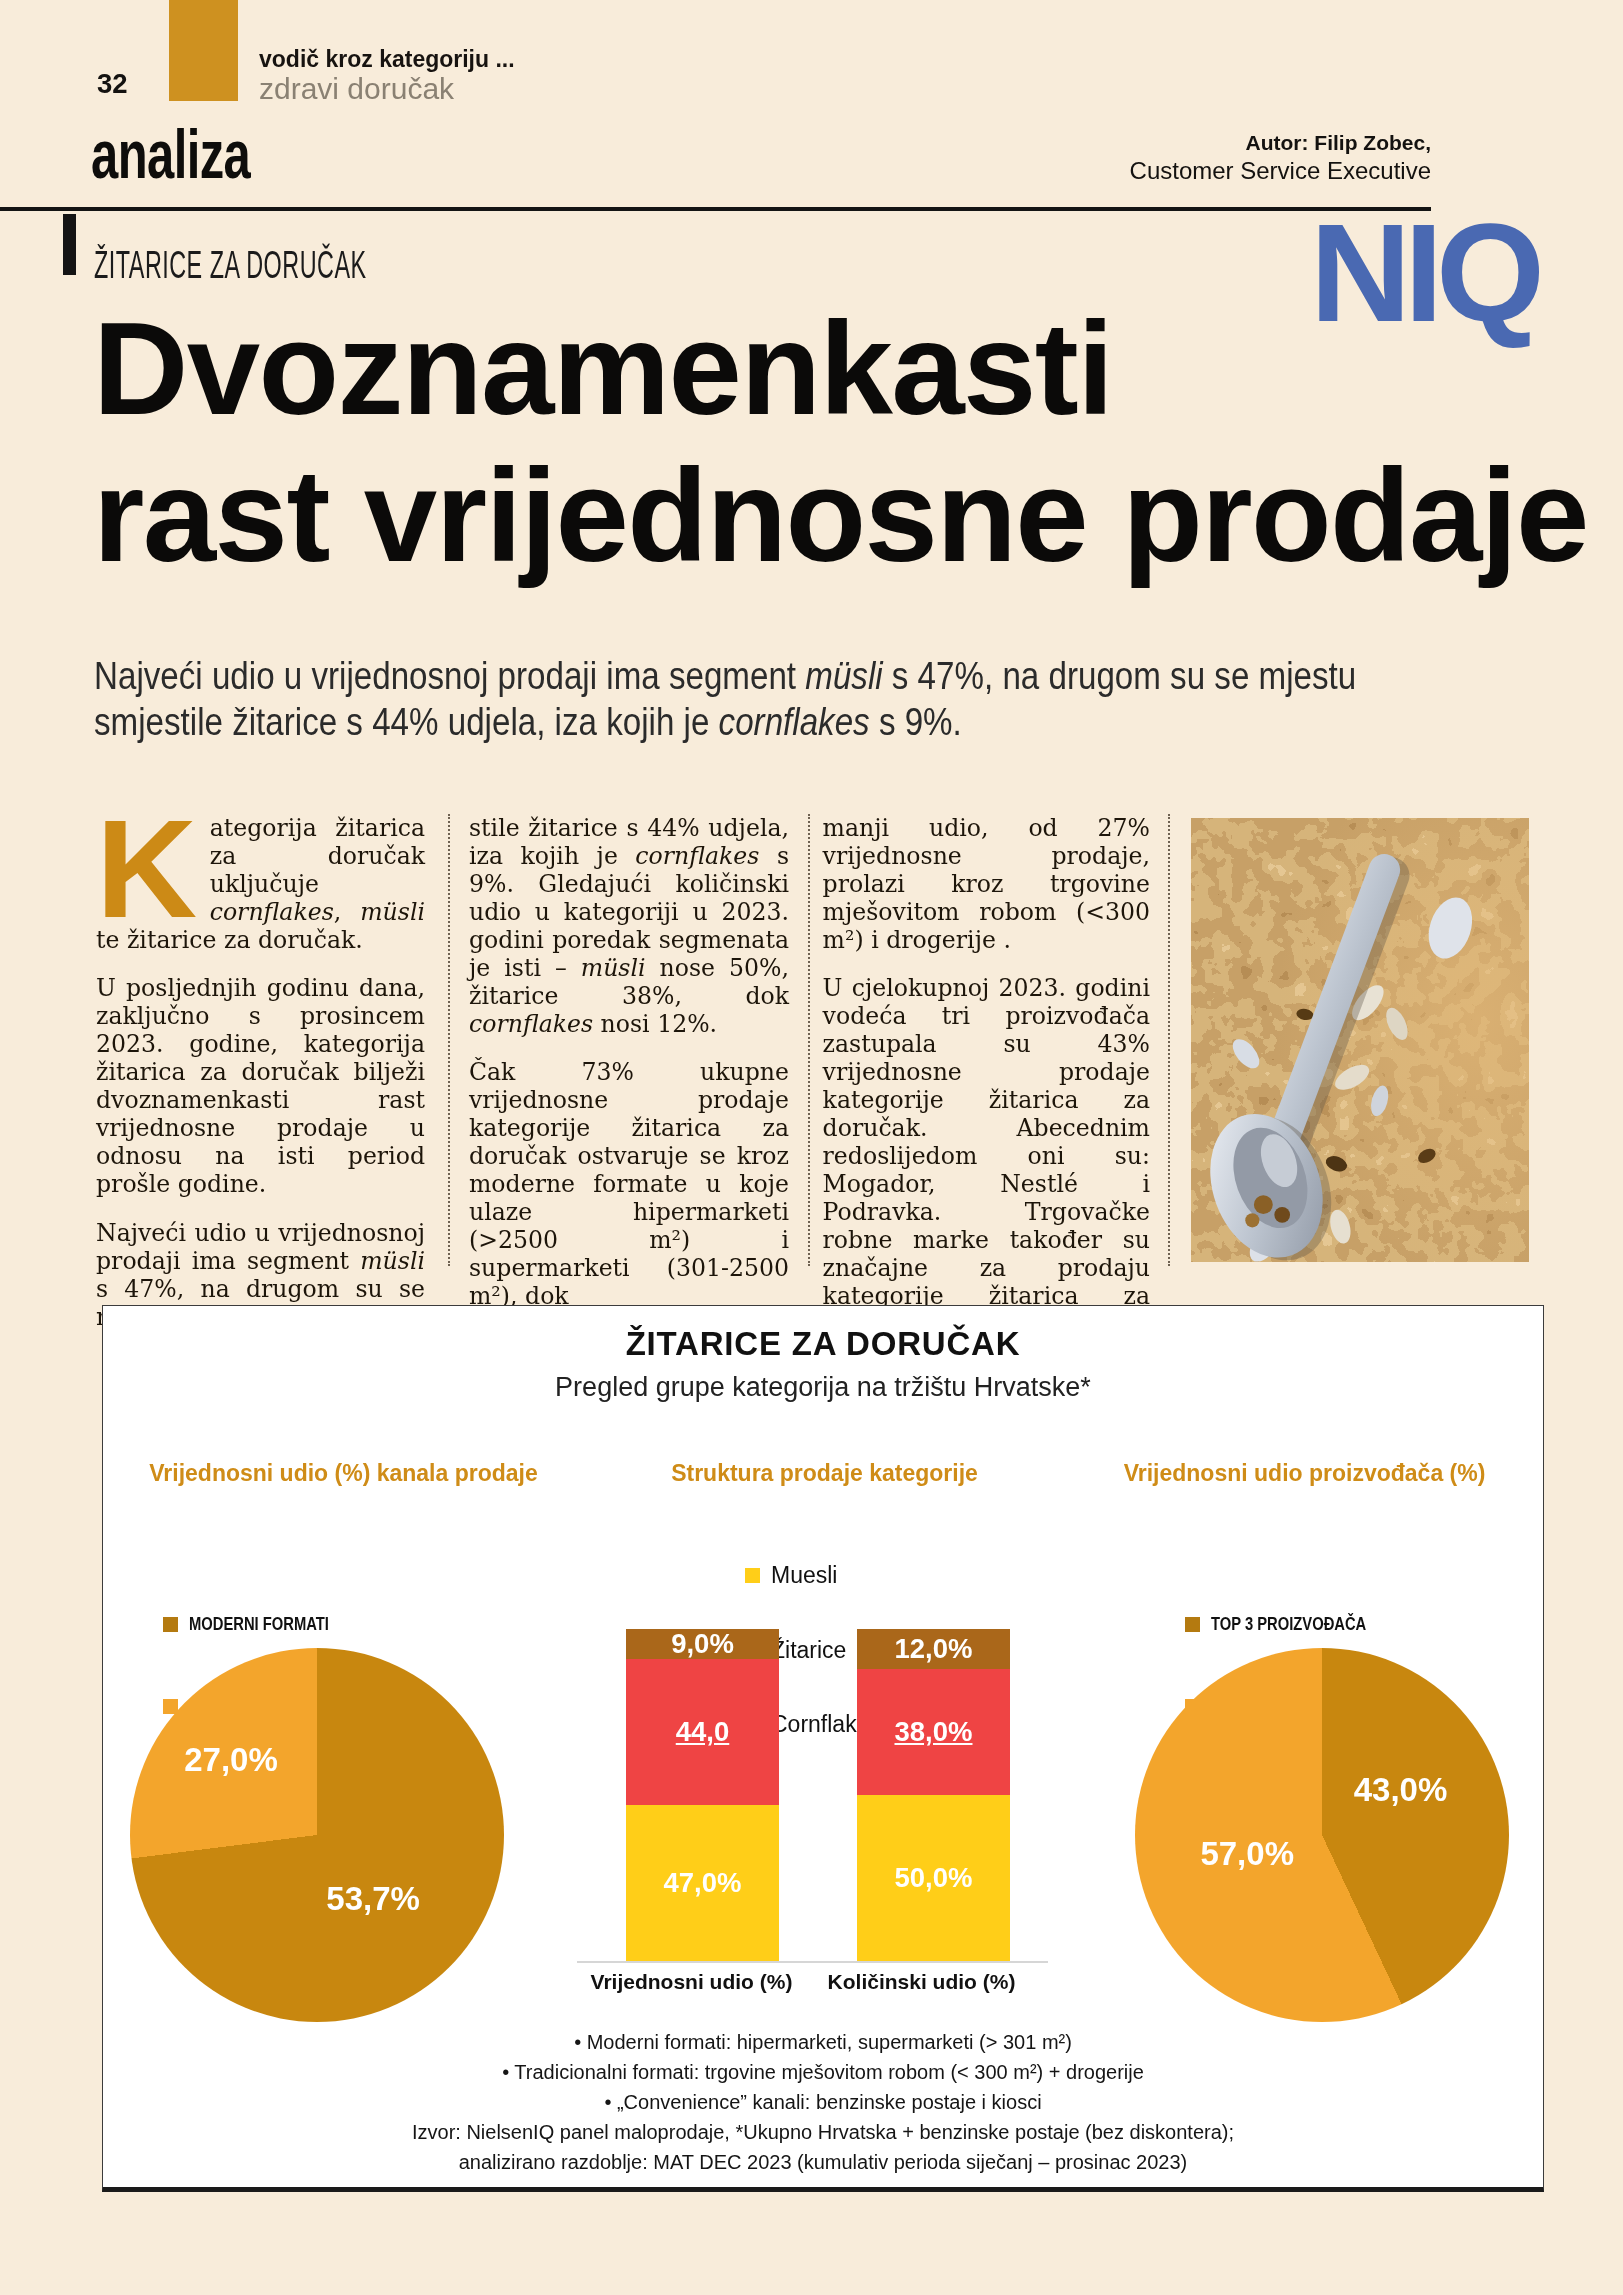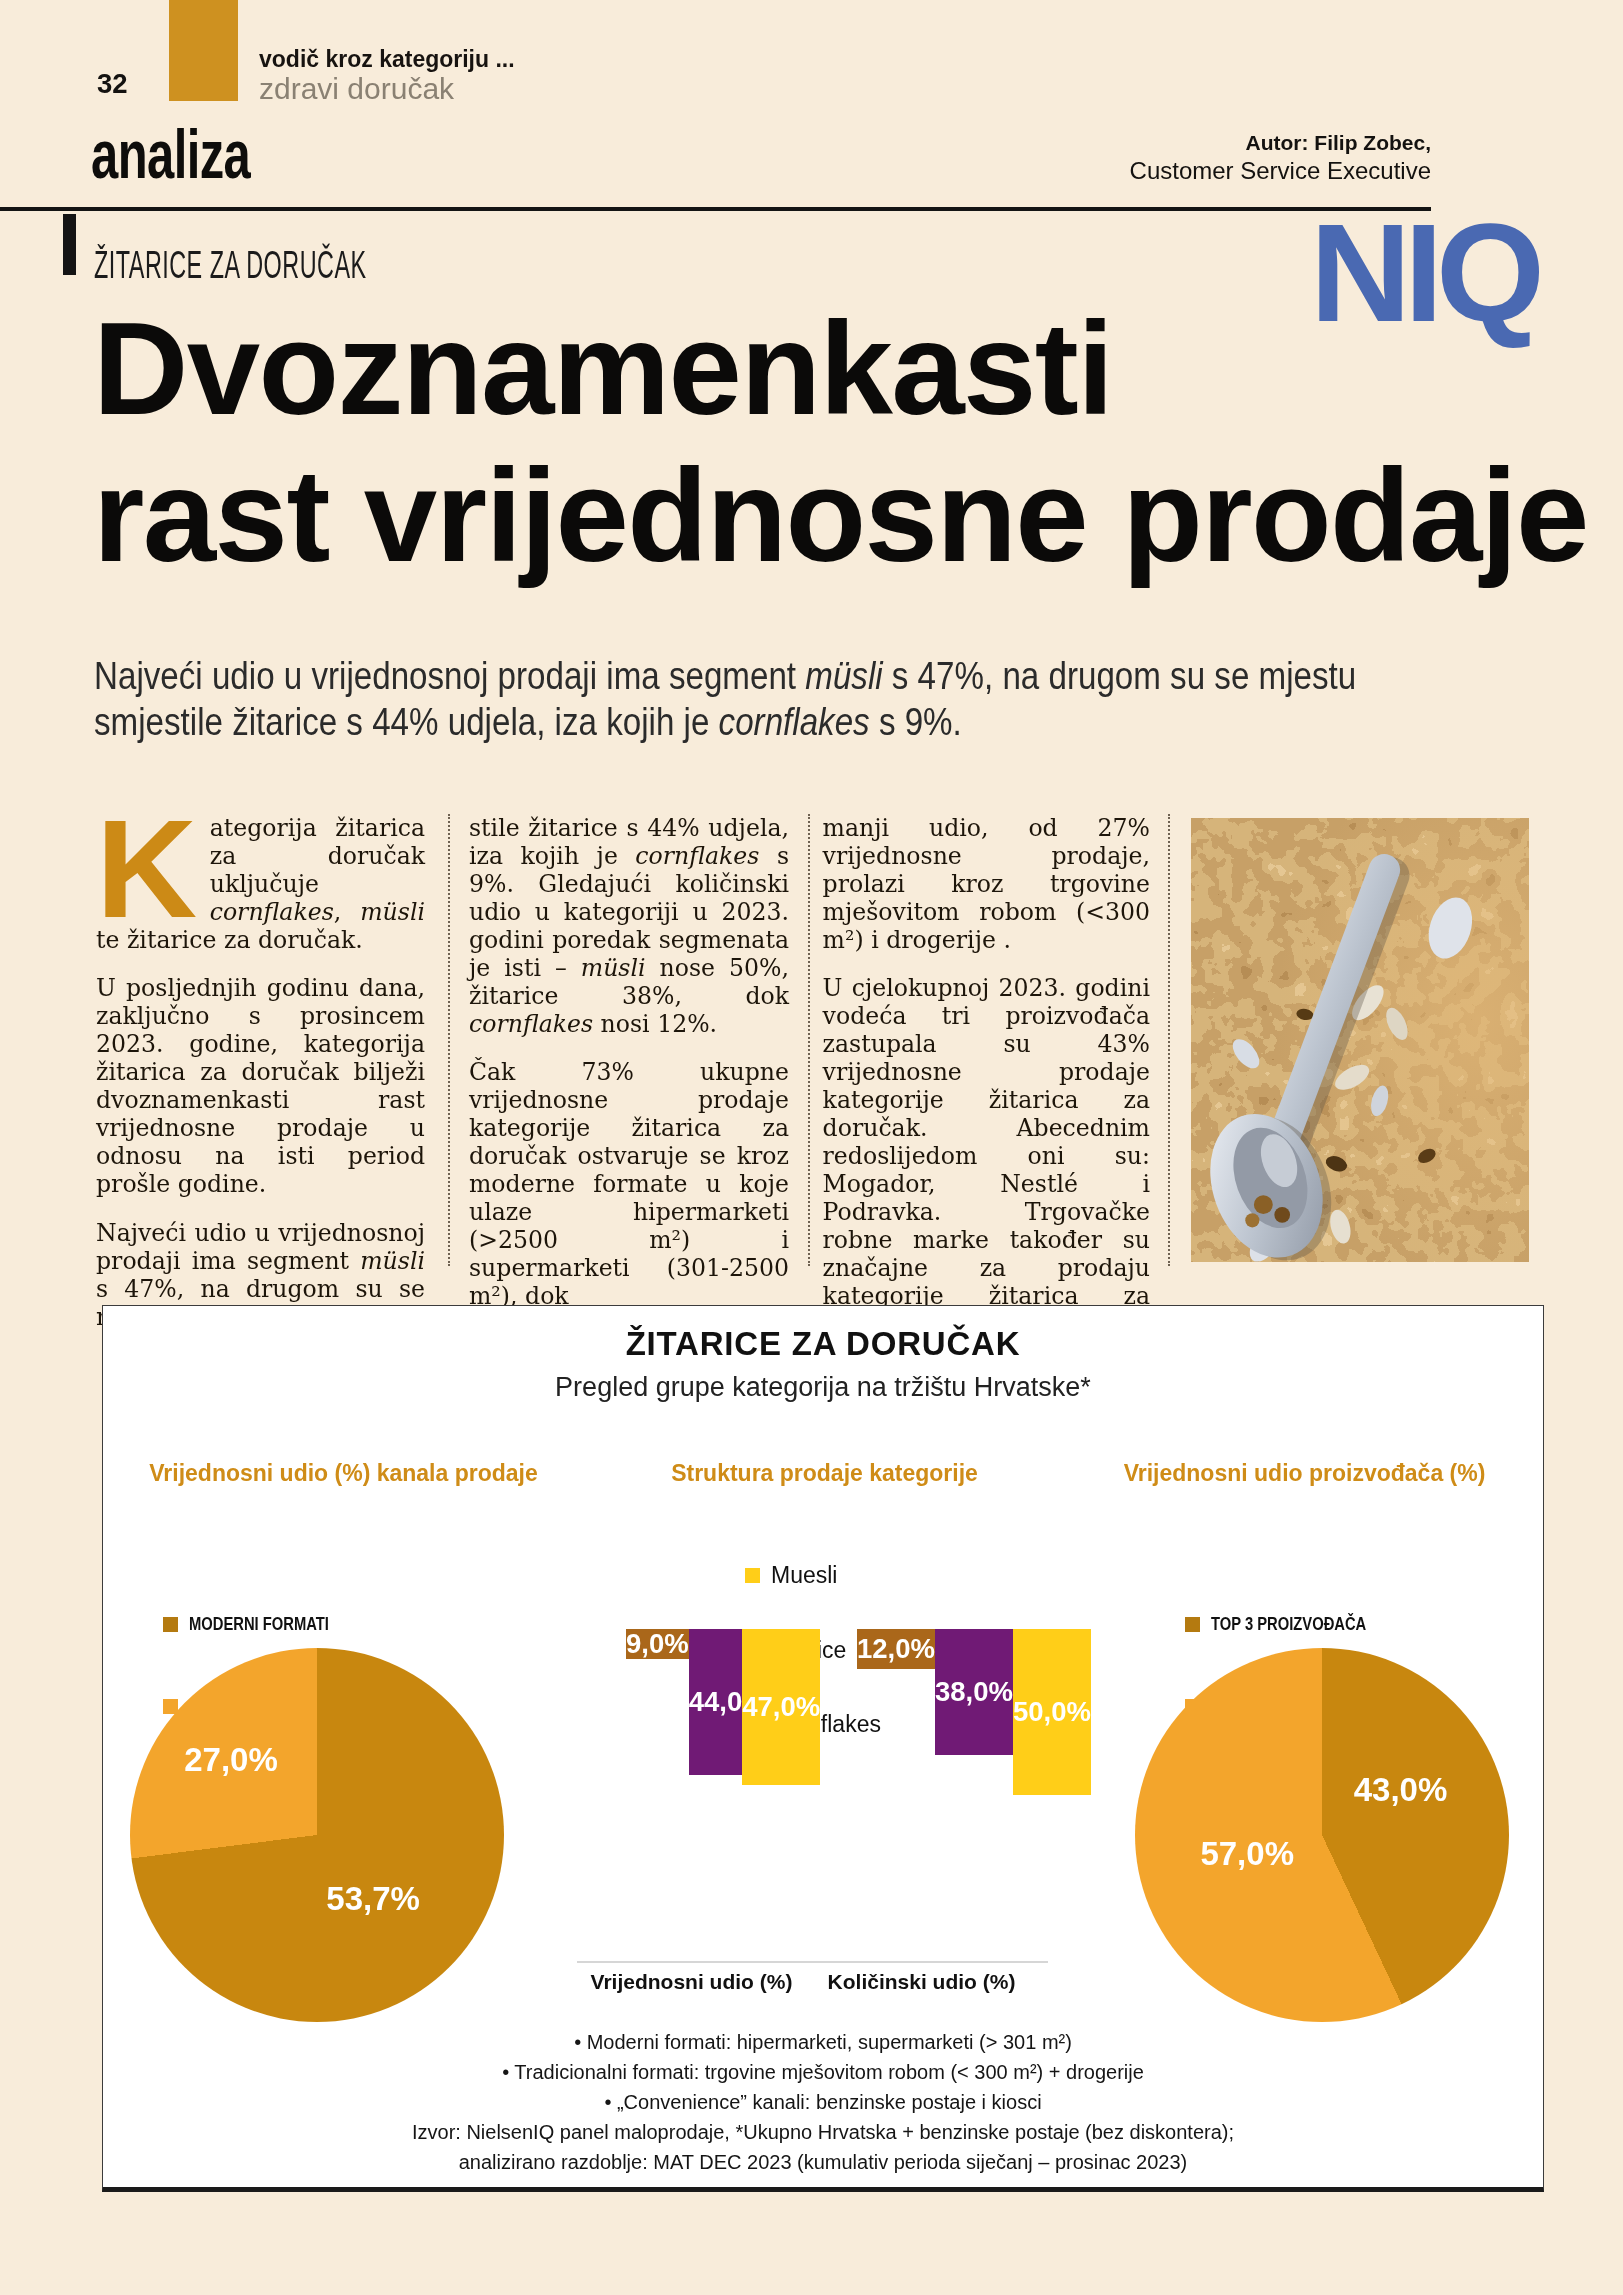--- a/index.html
+++ b/index.html
@@ -57,25 +57,25 @@
   .legend-row{display:flex; align-items:center;}
   .legend-sq{width:15px; height:15px; margin-right:11px; flex:0 0 auto;}
   .caps-label{font-size:18px; font-weight:700; color:#111; white-space:nowrap;
     transform:scaleX(0.82); transform-origin:left center;}
   .mid-label{font-size:23px; color:#111; white-space:nowrap;}
   .pie{width:374px; height:374px; border-radius:50%;}
   .pie-left{left:27px; top:342px; background:conic-gradient(#c8870f 0 262.8deg,#f3a52c 262.8deg 360deg);}
   .pie-right{left:1032px; top:342px; background:conic-gradient(#c8870f 0 154.8deg,#f3a52c 154.8deg 360deg);}
   .pie-label{position:absolute; transform:translate(-50%,-50%); font-size:33px; font-weight:700;
     color:#fff; white-space:nowrap;}
-  .bar{top:323px; width:153px; display:flex; flex-direction:row;}
+  .bar{top:323px; width:153px; display:flex; flex-direction:column;}
   .bar1{left:523px;} .bar2{left:754px;}
   .seg{display:flex; align-items:center; justify-content:center; font-size:27.5px; font-weight:700;
     color:#fff; overflow:visible;}
-  .seg-brown{background:#aa671a;} .seg-orange{background:#701a75;} .seg-yellow{background:#ffce18;}
+  .seg-brown{background:#aa671a;} .seg-orange{background:#ef4444;text-decoration:underline;} .seg-yellow{background:#ffce18;}
   .bar-base{left:474px; top:655px; width:471px; height:2.4px; background:#d6d6d6;}
   .axis-label{top:664px; width:251px; text-align:center; font-size:21px; font-weight:700; color:#111;}
   .ax1{left:463px;} .ax2{left:693px;}
   .footnotes{left:0; top:721px; width:100%; text-align:center; font-size:20px;
     line-height:30px; color:#151515;}
 </style>
 </head>
 <body>
 
 <div id="page">

